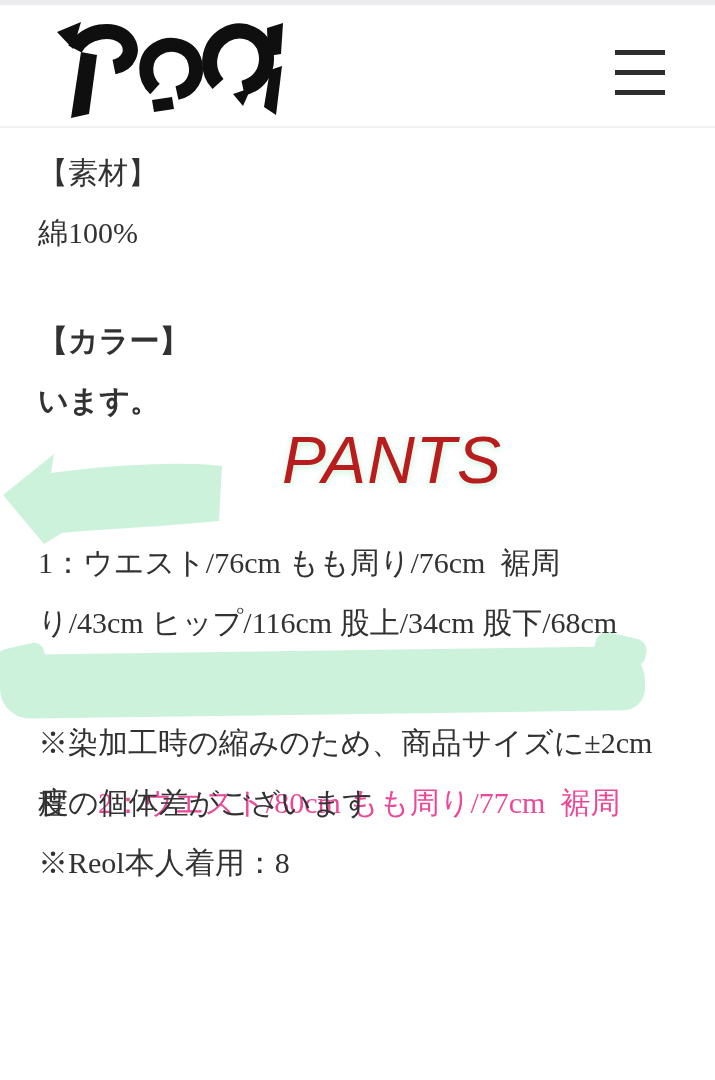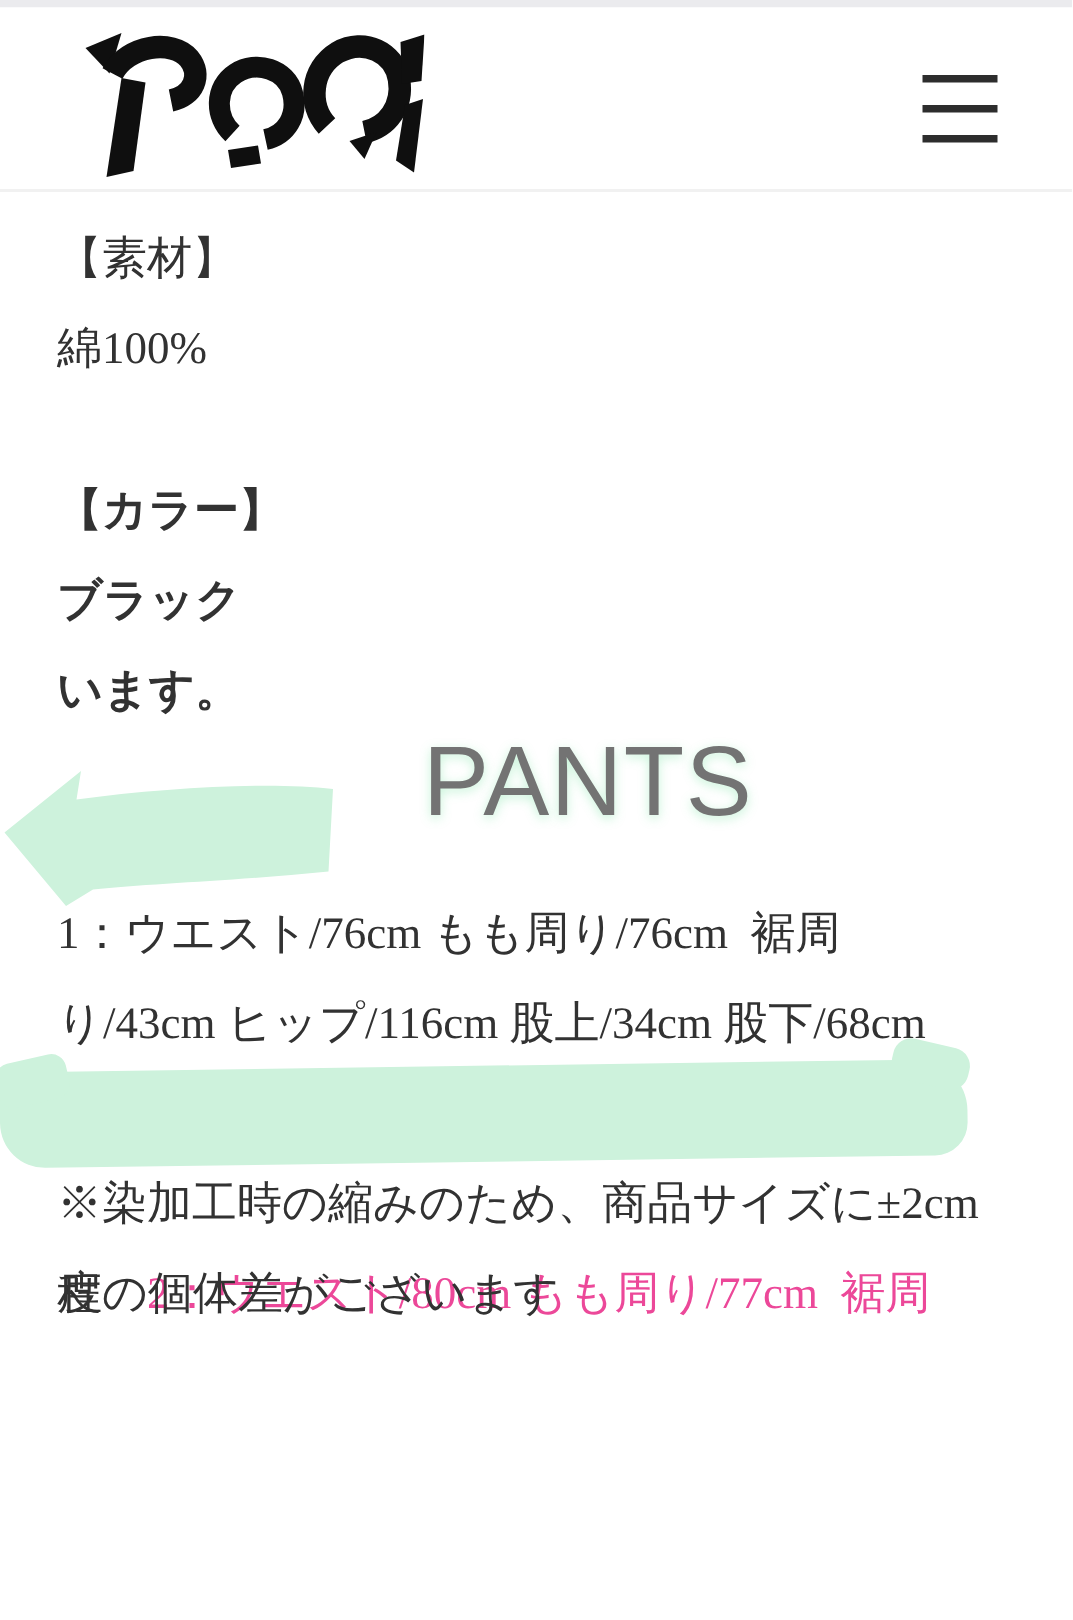--- a/index.html
+++ b/index.html
@@ -110,27 +110,26 @@
 
   <main class="content">
 
     <section class="sec-material">
       <div class="line"><span class="t">【素材】</span></div>
       <div class="line"><span class="t">綿100%</span></div>
     </section>
 
     <section class="sec-color">
       <div class="line"><span class="t">【カラー】</span></div>
-      <div class="line"><span class="t">ブラック</span></div>
       <div class="line"><span class="t">います。</span></div>
     </section>
 
     <section class="sec-size">
 
-      <div class="pants" style="color:#737373;">PANTS</div>
+      <div class="pants" style="color:#b91c1c;font-style:italic;">PANTS</div>
 
       <div class="line">
         <svg class="hl-arrow" viewBox="0 0 232 96" preserveAspectRatio="none" aria-hidden="true">
           <path d="M3,46 L54,5 L51,24 C110,16 180,12 222,17 L219,72 C160,78 100,80 62,84 L44,95 L3,46 Z" fill="#cdf2dc"></path>
         </svg>
       </div>
 
       <div class="line"><span class="t">1：ウエスト/76cm もも周り/76cm  裾周</span></div>
       <div class="line"><span class="t">り/43cm ヒップ/116cm 股上/34cm 股下/68cm</span></div>
 

